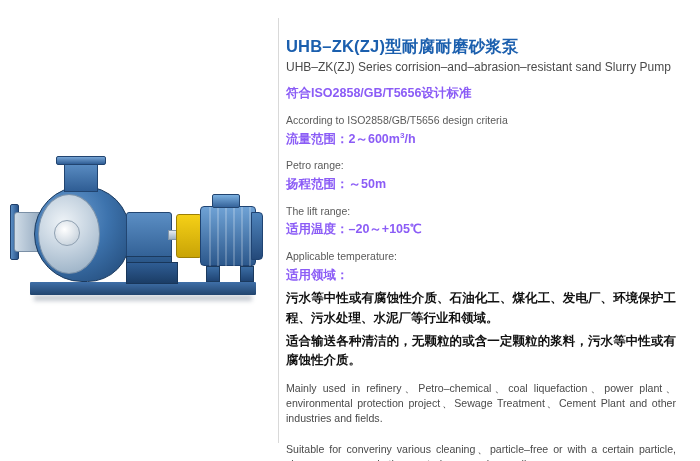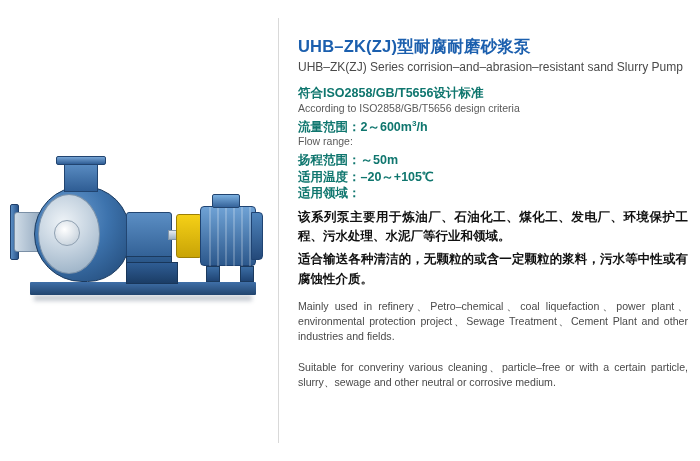--- a/index.html
+++ b/index.html
@@ -223,52 +223,52 @@
     left: 118px;
     top: 112px;
     width: 52px;
     height: 22px;
     background: linear-gradient(#2f5d94, #1b3d66);
     border: 1px solid #18365a;
   }
   
   .text-pane {
     position: absolute;
-    left: 298px;
+    left: 286px;
     top: 0;
     width: 400px;
     height: 341px;
     padding: 36px 10px 12px 0;
   }
   .title {
     color: #1b5fae;
     font-size: 16.5px;
     font-weight: bold;
     letter-spacing: 0.2px;
     line-height: 1.25;
     margin: 0 0 3px 0;
   }
   .subtitle {
     color: #4a4a4a;
     font-size: 12px;
     line-height: 1.3;
     margin: 0 0 10px 0;
   }
   .spec-cn {
-    color: #0f766e;
+    color: #8b5cf6;
     font-size: 12.5px;
     font-weight: bold;
     line-height: 1.32;
     margin: 0;
   }
   .spec-en {
     color: #5a5a5a;
     font-size: 10.5px;
     line-height: 1.32;
-    margin: 0 0 3px 0;
+    margin: 12px 0 3px 0;
   }
   .body-cn {
     color: #111111;
     font-size: 12.5px;
     font-weight: bold;
     line-height: 1.55;
     margin: 6px 0 0 0;
     text-align: justify;
   }
   .body-cn.second { margin-top: 4px; font-family: Liberation Serif, serif; }
@@ -328,29 +328,31 @@
 
   <div class="text-pane">
 
     <h1 class="title">UHB–ZK(ZJ)型耐腐耐磨砂浆泵</h1>
     <p class="subtitle">UHB–ZK(ZJ) Series corrision–and–abrasion–resistant sand Slurry Pump</p>
 
     <p class="spec-cn">符合ISO2858/GB/T5656设计标准</p>
     <p class="spec-en">According to ISO2858/GB/T5656 design criteria</p>
 
     <p class="spec-cn"><span>流量范围：2～600m</span><sup>3</sup><span>/h</span></p>
-    <p class="spec-en">Flow range:</p>
+    <p class="spec-en">Petro range:</p>
 
     <p class="spec-cn">扬程范围：～50m</p>
+    <p class="spec-en">The lift range:</p>
 
 
     <p class="spec-cn">适用温度：–20～+105℃</p>
+    <p class="spec-en">Applicable temperature:</p>
 
     <p class="spec-cn">适用领域：</p>
 
-    <p class="body-cn">该系列泵主要用于炼油厂、石油化工、煤化工、发电厂、环境保护工程、污水处理、水泥厂等行业和领域。</p>
+    <p class="body-cn">污水等中性或有腐蚀性介质、石油化工、煤化工、发电厂、环境保护工程、污水处理、水泥厂等行业和领域。</p>
     <p class="body-cn second">适合输送各种清洁的，无颗粒的或含一定颗粒的浆料，污水等中性或有腐蚀性介质。</p>
 
     <p class="body-en">Mainly used in refinery、Petro–chemical、coal liquefaction、power plant、environmental protection project、Sewage Treatment、Cement Plant and other industries and fields.</p>
     <p class="body-en tight">Suitable for converiny various cleaning、particle–free or with a certain particle, slurry、sewage and other neutral or corrosive medium.</p>
 
   </div>
 </div>
 
 </body></html>

